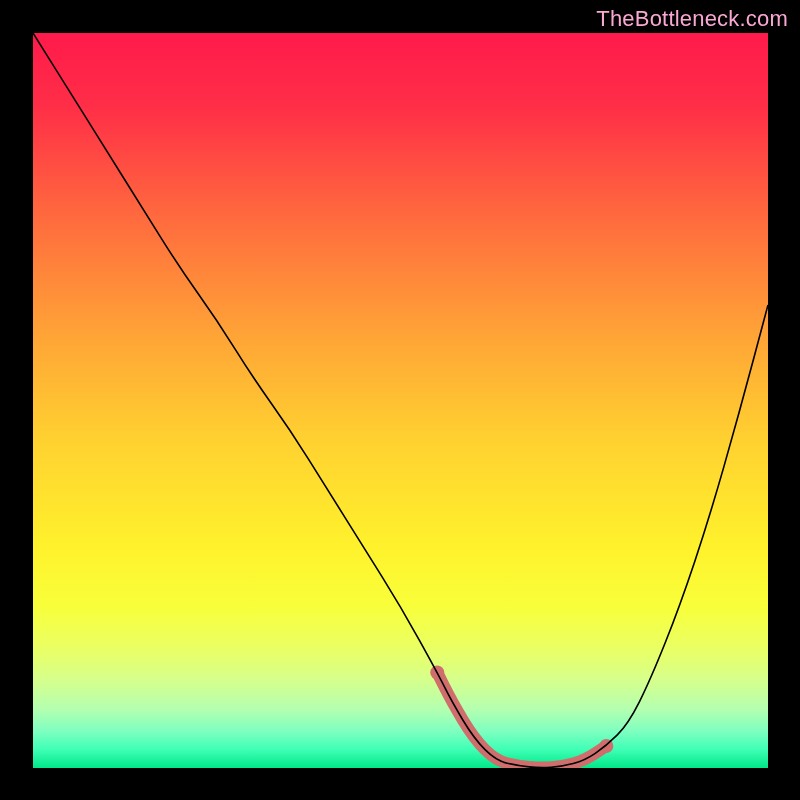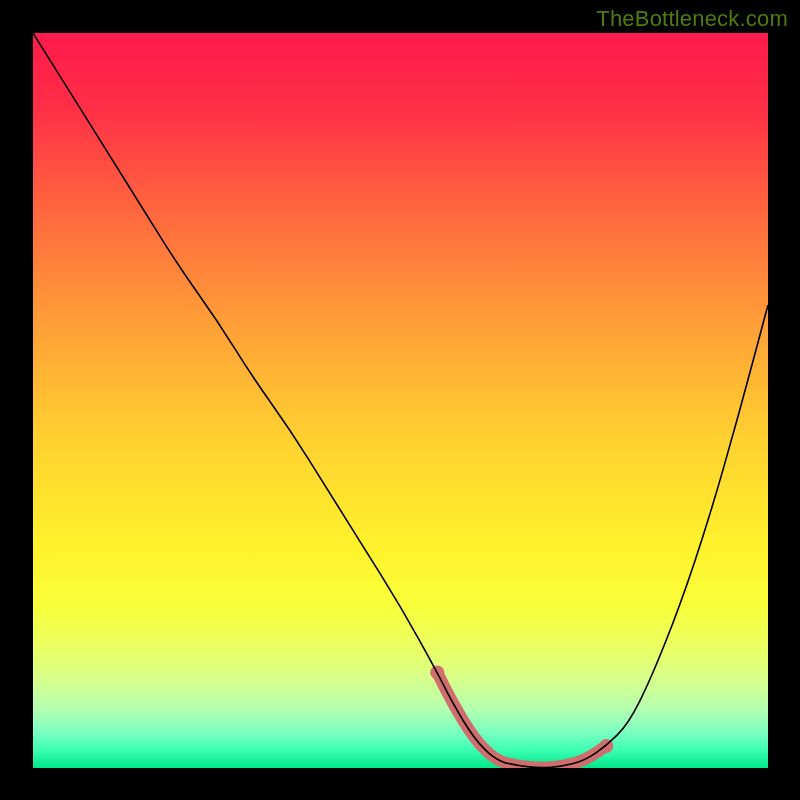--- a/index.html
+++ b/index.html
@@ -30,21 +30,21 @@
     inset: 0;
   }
   .curve-svg {
     position: absolute;
     inset: 0;
   }
   .watermark {
     position: absolute;
     top: 6px;
     right: 12px;
-    color: #4d7c0f;
+    color: #f9a8d4;
     font-size: 22px;
     letter-spacing: 0.2px;
     font-weight: 500;
   }
 </style>
 </head>
 <body>
 
 <div class="frame">
 

